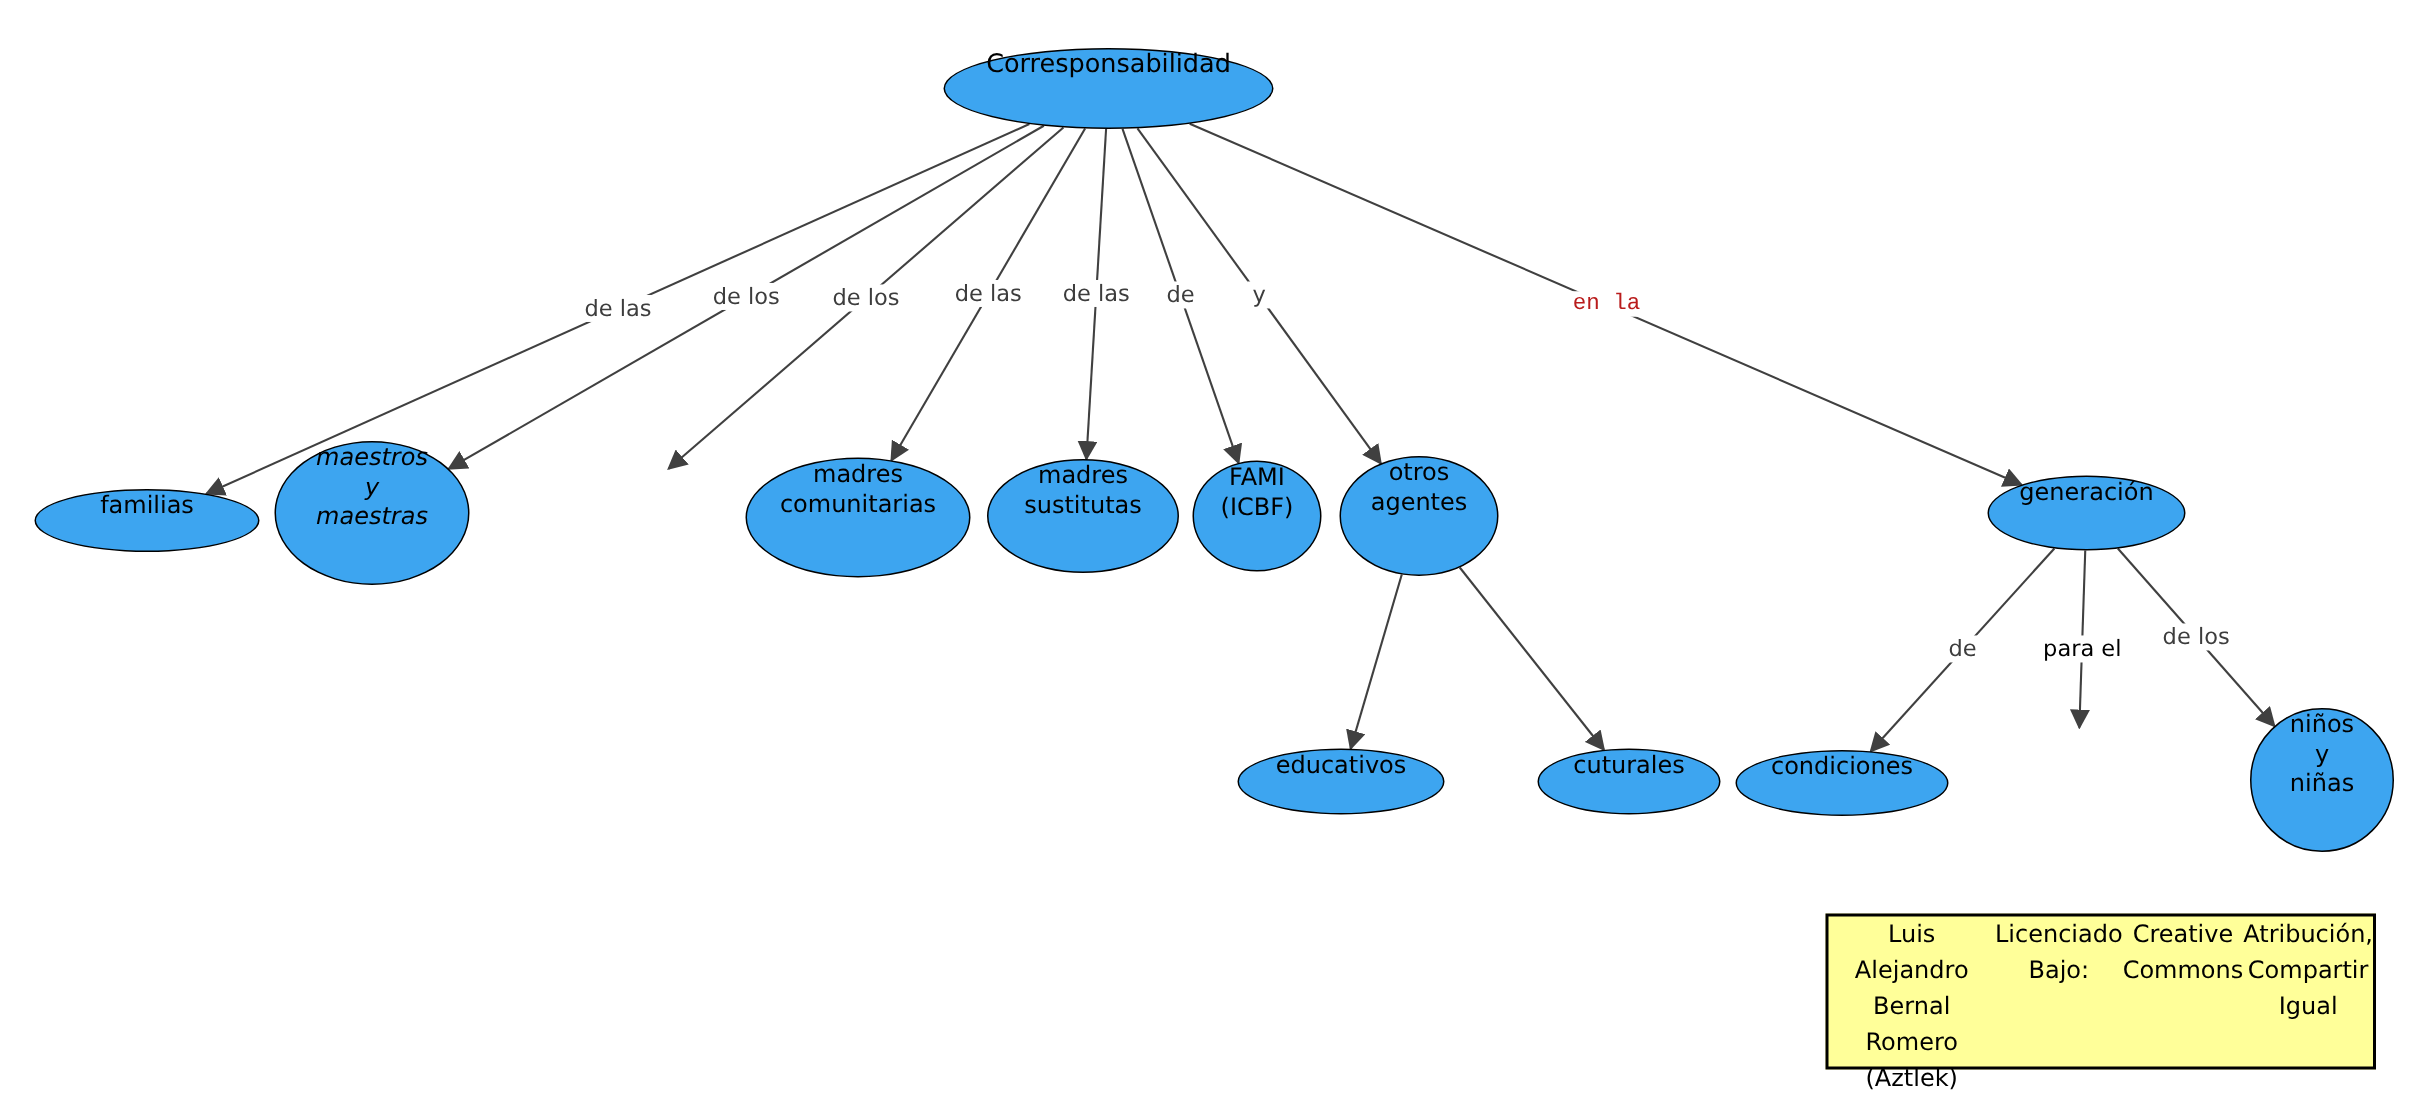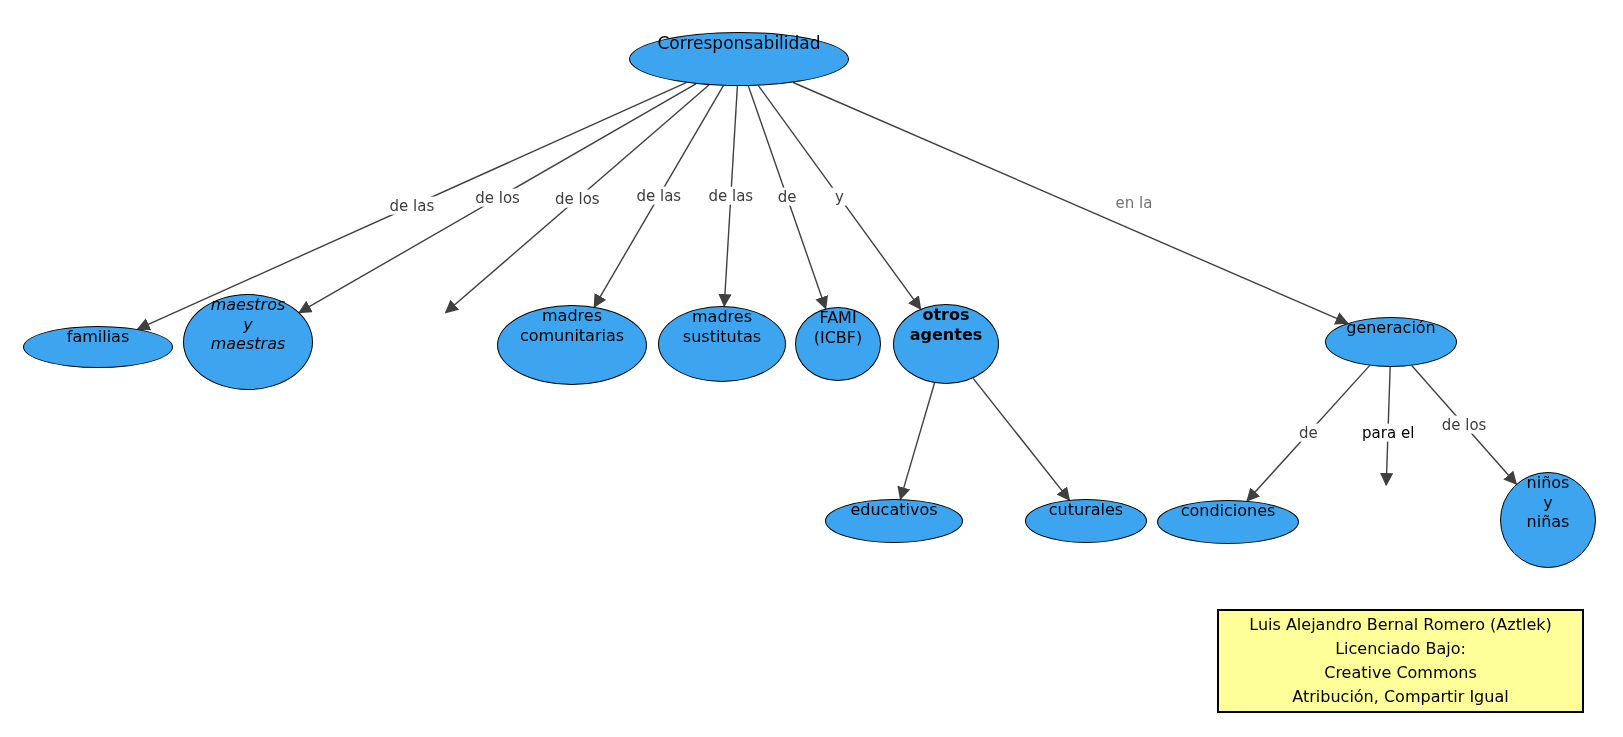--- a/index.html
+++ b/index.html
@@ -18,21 +18,21 @@
   .node .node-label{white-space:pre-line;}
   .node.root{font-size:17px;}
   .edge-label{
     position:absolute;transform:translate(-50%,-52%);
     background:#ffffff;padding:0 3px;
     font-size:15px;color:#3d3d3d;white-space:nowrap;
   }
   .license{
     position:absolute;left:1217px;top:609px;width:367px;height:104px;
     background:var(--license-bg,#ffff99);border:2px solid #000;box-sizing:border-box;
-    display:flex;flex-direction:column;justify-content:center;
+    display:flex;flex-direction:row;justify-content:center;
     text-align:center;font-size:16px;line-height:24px;color:#000;
   }
 </style>
 </head>
 <body>
 
 <div class="canvas">
 
   <svg id="edge-layer" xmlns="http://www.w3.org/2000/svg">
     <defs>
@@ -78,21 +78,21 @@
   <div class="node" style="left:658px;top:306px;width:128px;height:76px;">
     <span class="node-label">madres
 sustitutas</span>
   </div>
 
   <div class="node" style="left:795px;top:307px;width:86px;height:74px;">
     <span class="node-label">FAMI
 (ICBF)</span>
   </div>
 
-  <div class="node" style="left:893px;top:304px;width:106px;height:80px;font-weight:bold;">
+  <div class="node" style="left:893px;top:304px;width:106px;height:80px;">
     <span class="node-label">otros
 agentes</span>
   </div>
 
   <div class="node" style="left:1325px;top:317px;width:132px;height:50px;">
     <span class="node-label">generación</span>
   </div>
 
   <div class="node" style="left:825px;top:499px;width:138px;height:44px;">
     <span class="node-label">educativos</span>
@@ -113,21 +113,21 @@
 niñas</span>
   </div>
 
   <span class="edge-label" style="color: rgb(61, 61, 61); left: 411.965px; top: 205.936px;">de las</span>
   <span class="edge-label" style="color: rgb(61, 61, 61); left: 497.57px; top: 198.154px;">de los</span>
   <span class="edge-label" style="color: rgb(61, 61, 61); left: 577.348px; top: 198.741px;">de los</span>
   <span class="edge-label" style="color: rgb(61, 61, 61); left: 658.847px; top: 196.268px;">de las</span>
   <span class="edge-label" style="color: rgb(61, 61, 61); left: 730.827px; top: 196.01px;">de las</span>
   <span class="edge-label" style="color: rgb(61, 61, 61); left: 787.015px; top: 197.226px;">de</span>
   <span class="edge-label" style="color: rgb(61, 61, 61); left: 839.415px; top: 197.253px;">y</span>
-  <span class="edge-label" style="color: #737373; left: 1134px; top: 202.833px;">en la</span>
+  <span class="edge-label" style="color: #b91c1c; left: 1071px; top: 202.833px; font-family: Liberation Mono, monospace;">en la</span>
   <span class="edge-label" style="color: rgb(61, 61, 61); left: 1308.38px; top: 433.233px;">de</span>
   <span class="edge-label" style="color: #000000; left: 1388.2px; top: 433px;">para el</span>
   <span class="edge-label" style="color: rgb(61, 61, 61); left: 1464.08px; top: 424.857px;">de los</span>
 
   <div class="license">
     <div>Luis Alejandro Bernal Romero (Aztlek)</div>
     <div>Licenciado Bajo:</div>
     <div>Creative Commons</div>
     <div>Atribución, Compartir Igual</div>
   </div>

